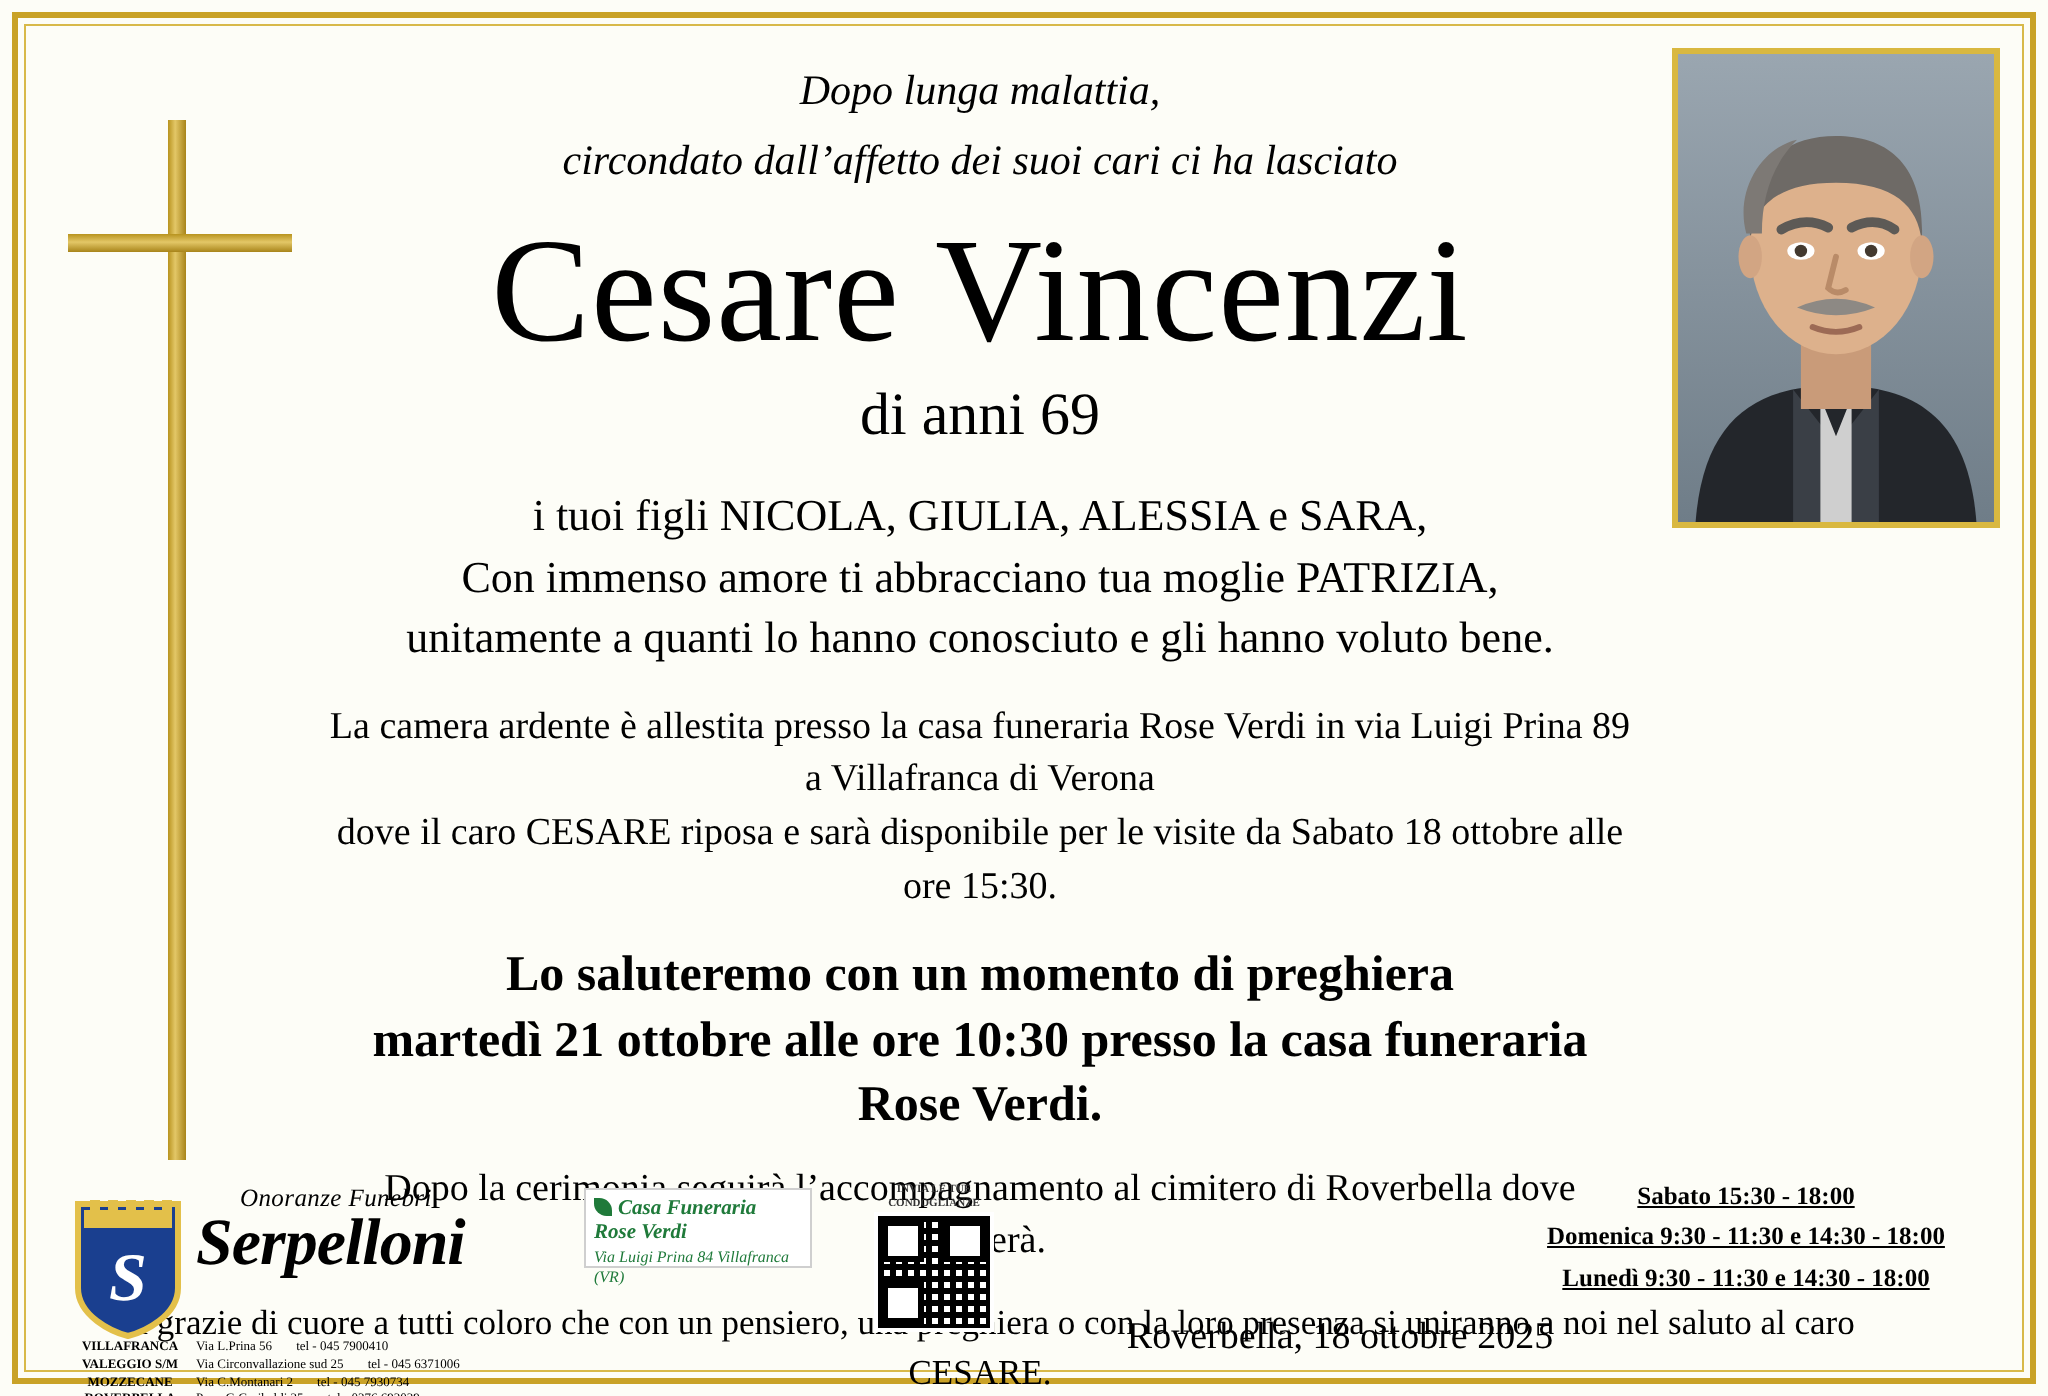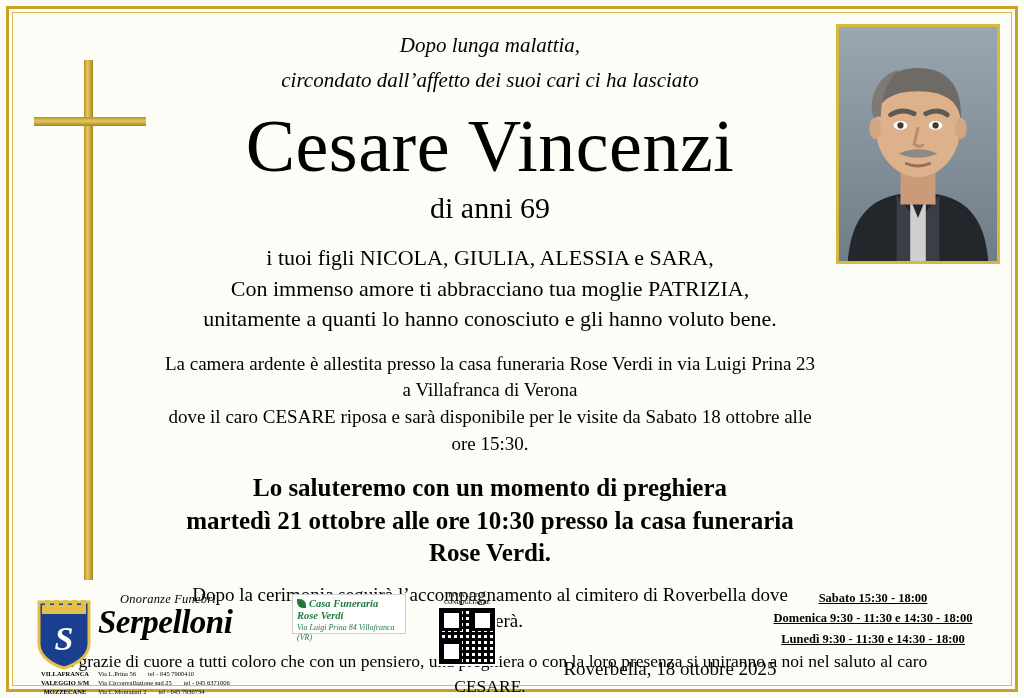--- a/index.html
+++ b/index.html
@@ -350,21 +350,21 @@
 
     <div class="name">Cesare Vincenzi</div>
     <div class="age">di anni 69</div>
 
     <div class="family">i tuoi figli NICOLA, GIULIA, ALESSIA e SARA,</div>
     <div class="family">Con immenso amore ti abbracciano tua moglie PATRIZIA,</div>
     <div class="family">unitamente a quanti lo hanno conosciuto e gli hanno voluto bene.</div>
 
     <div class="gap-1"></div>
 
-    <div class="info">La camera ardente è allestita presso la casa funeraria Rose Verdi in via Luigi Prina 23 a Villafranca di Verona</div>
+    <div class="info">La camera ardente è allestita presso la casa funeraria Rose Verdi in via Luigi Prina 89 a Villafranca di Verona</div>
     <div class="info">dove il caro CESARE riposa e sarà disponibile per le visite da Sabato 18 ottobre alle ore 15:30.</div>
 
     <div class="gap-2"></div>
 
     <div class="prayer">Lo saluteremo con un momento di preghiera</div>
     <div class="prayer">martedì 21 ottobre alle ore 10:30 presso la casa funeraria Rose Verdi.</div>
 
     <div class="gap-3"></div>
 
     <div class="after">Dopo la cerimonia seguirà l’accompagnamento al cimitero di Roverbella dove riposerà.</div>

